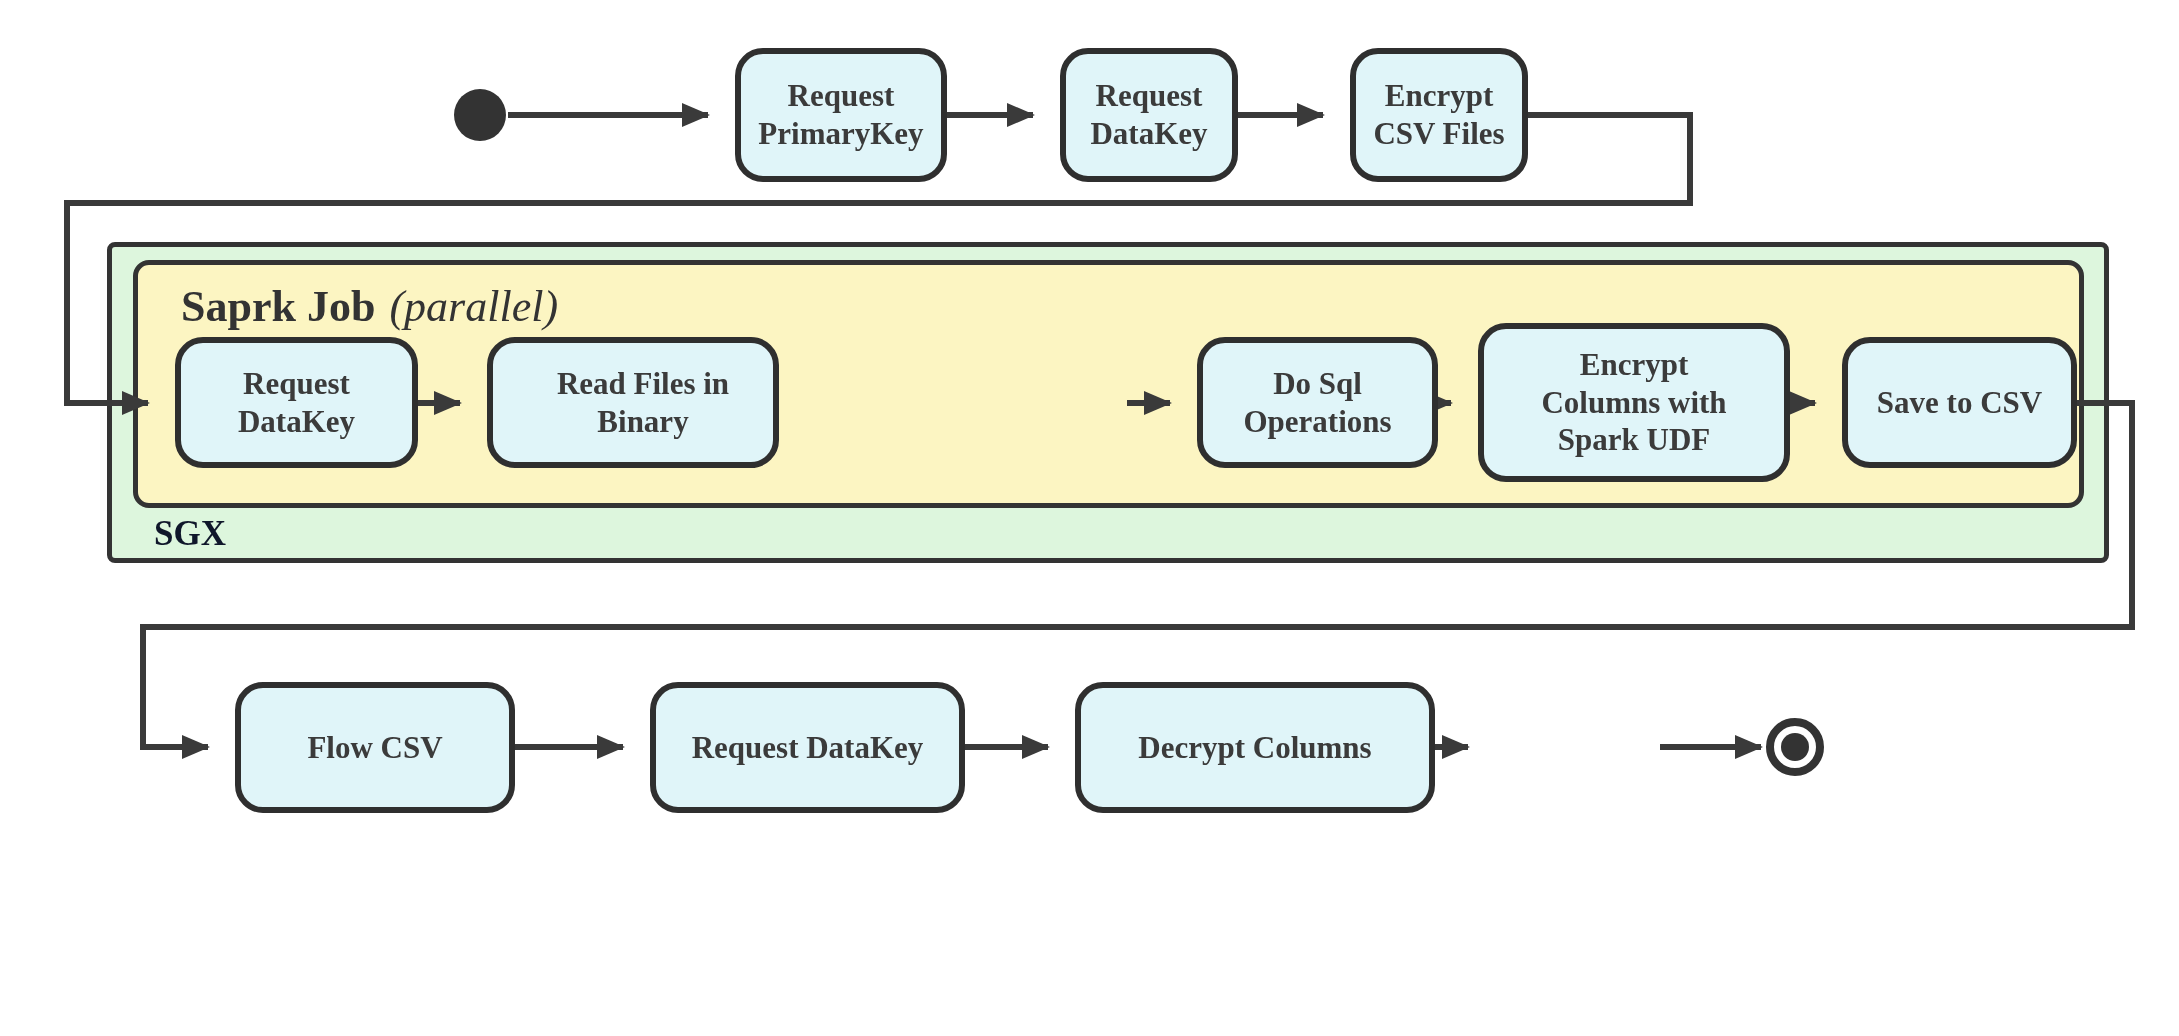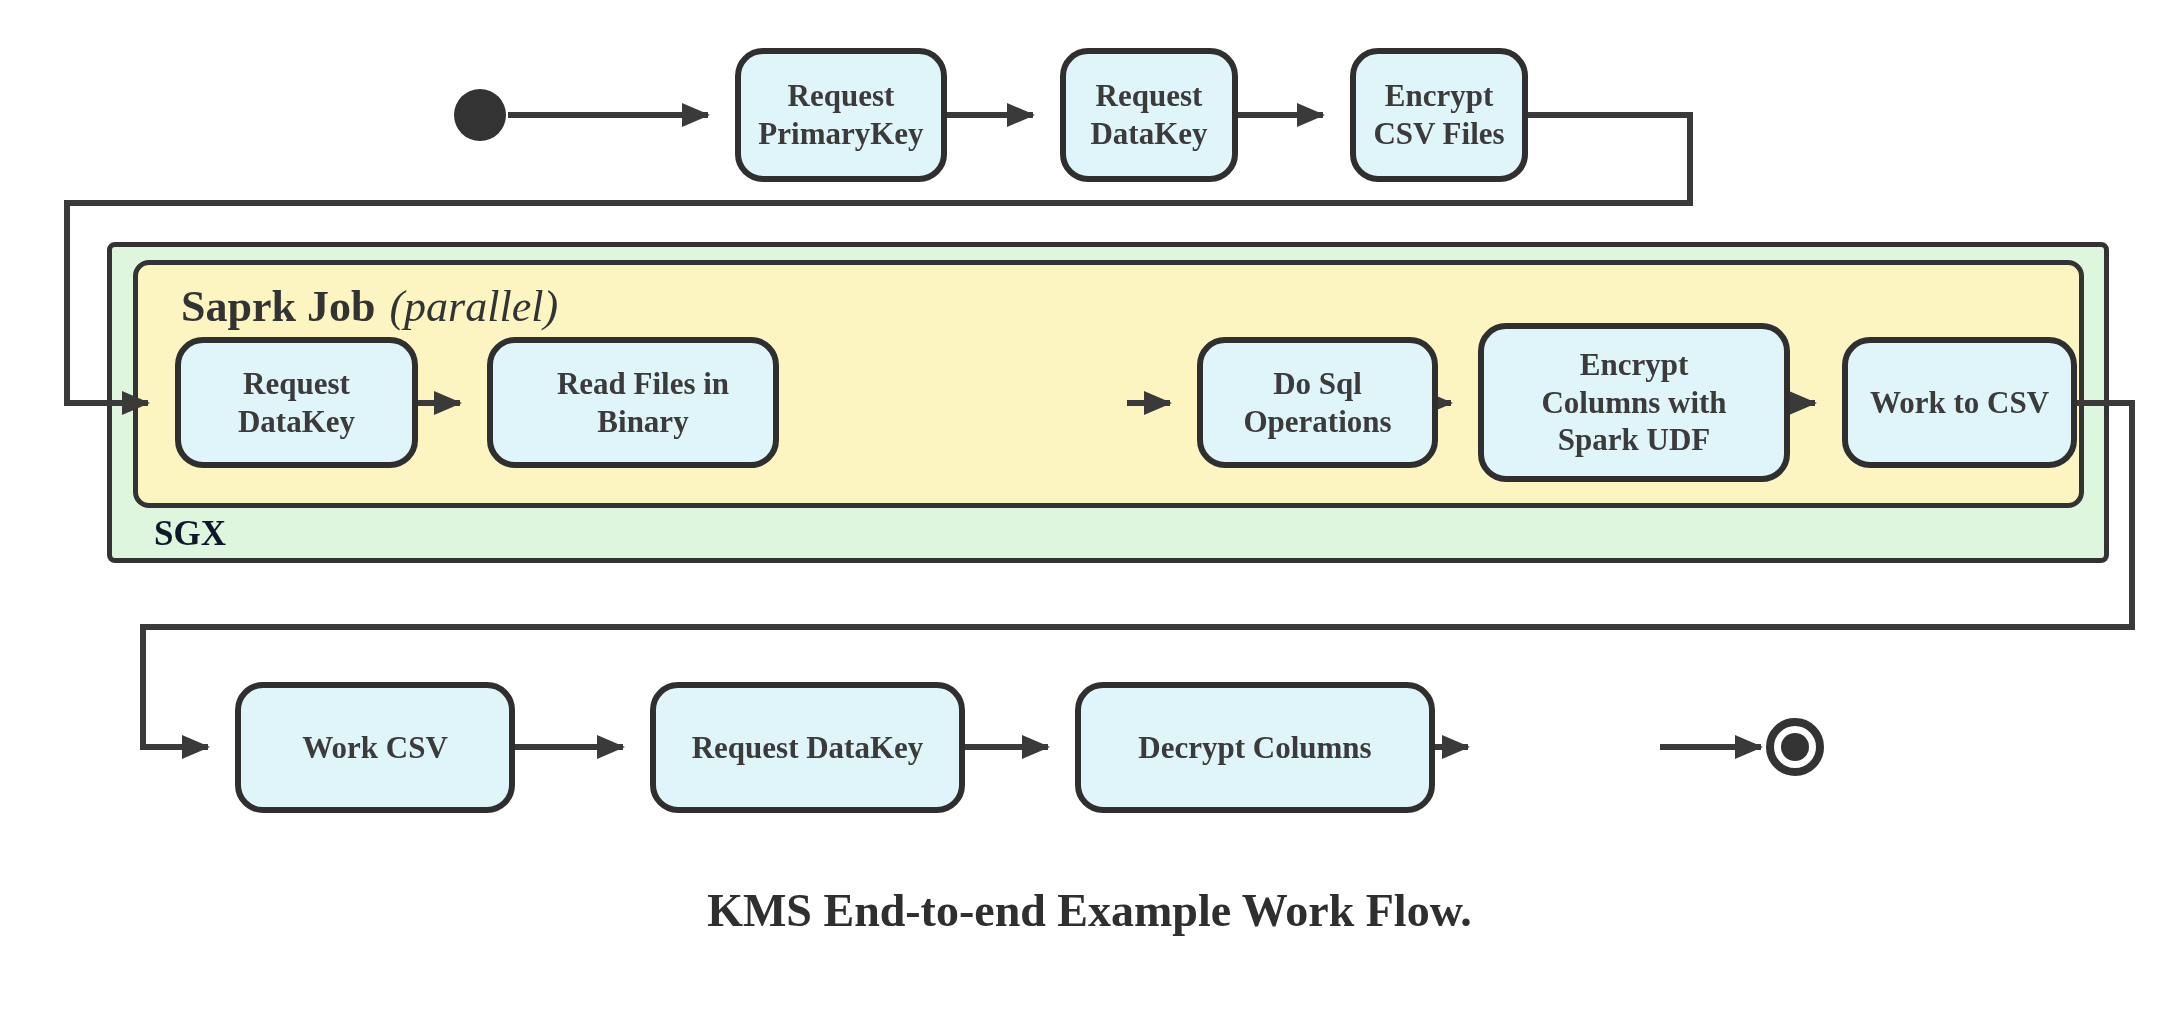--- a/index.html
+++ b/index.html
@@ -114,20 +114,19 @@
 
   <div class="node n-m1">Request
 DataKey</div>
   <div class="node n-m2">Read Files in
 Binary</div>
   <div class="node n-m4">Do Sql
 Operations</div>
   <div class="node n-m5">Encrypt
 Columns with
 Spark UDF</div>
-  <div class="node n-m6">Work to CSV</div>
+  <div class="node n-m6">Save to CSV</div>
 
-  <div class="node n-b1">Work CSV</div>
+  <div class="node n-b1">Flow CSV</div>
   <div class="node n-b2">Request DataKey</div>
   <div class="node n-b3">Decrypt Columns</div>
 
-  <div class="diagram-title">KMS End-to-end Example Work Flow.</div>
 </div>
 
 </body></html>

